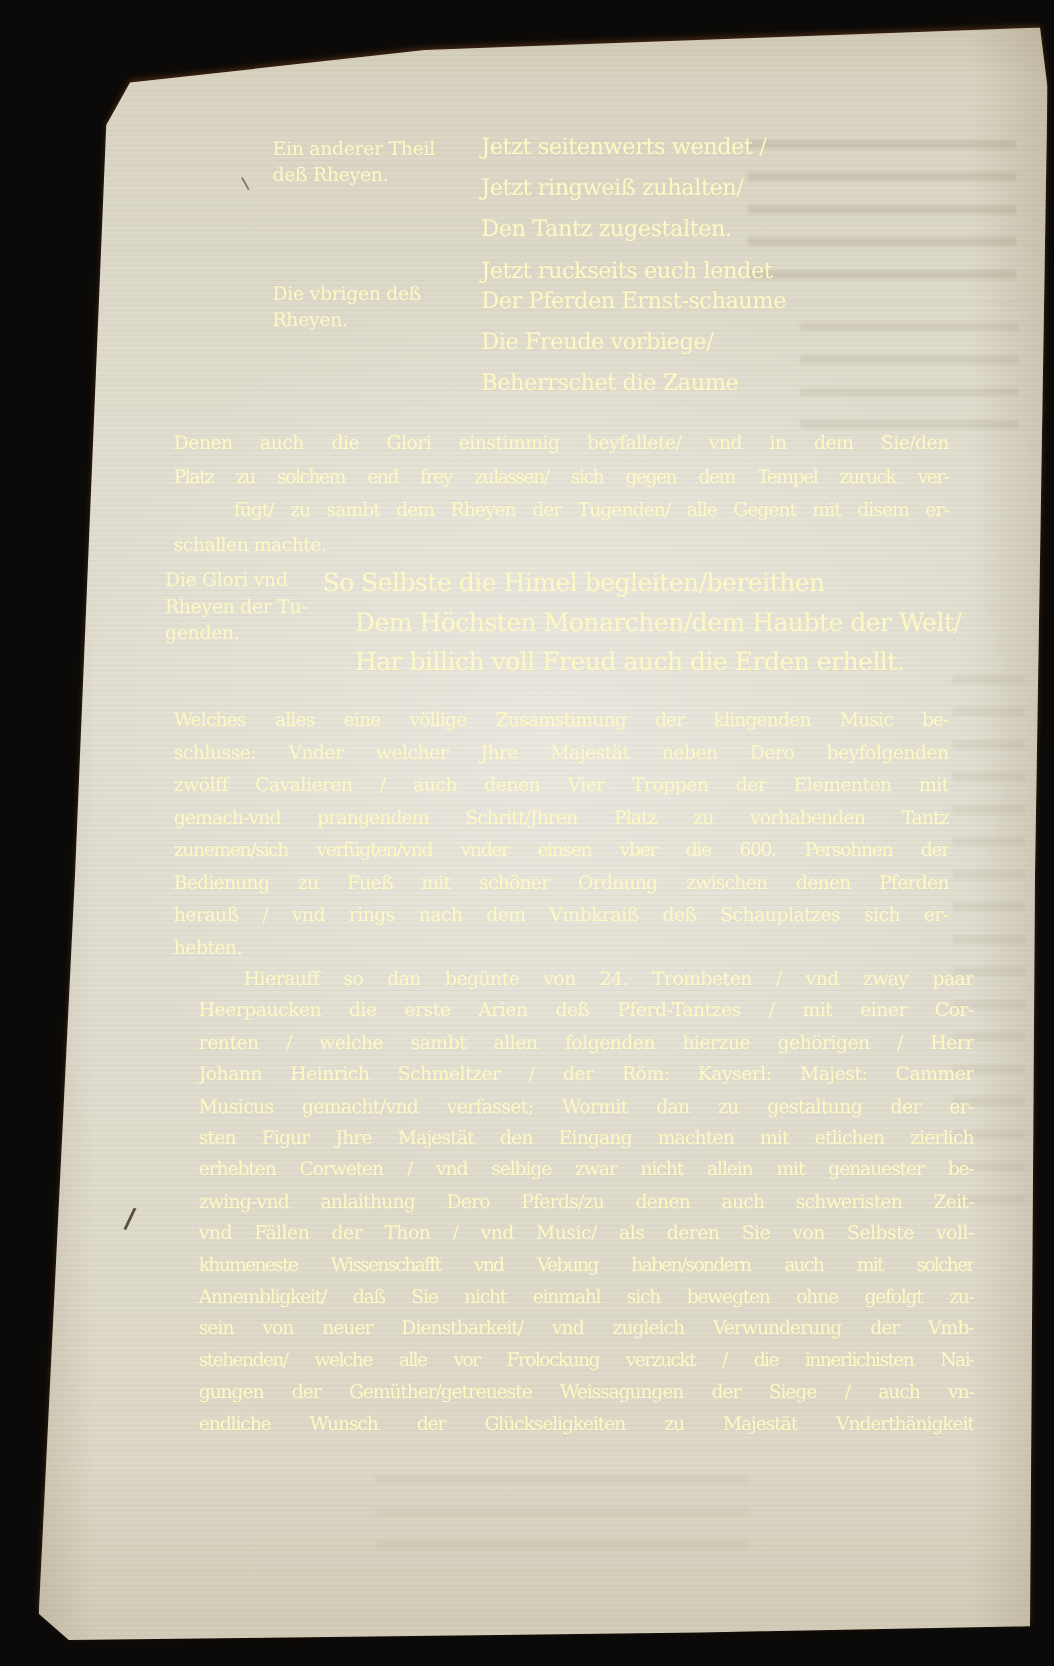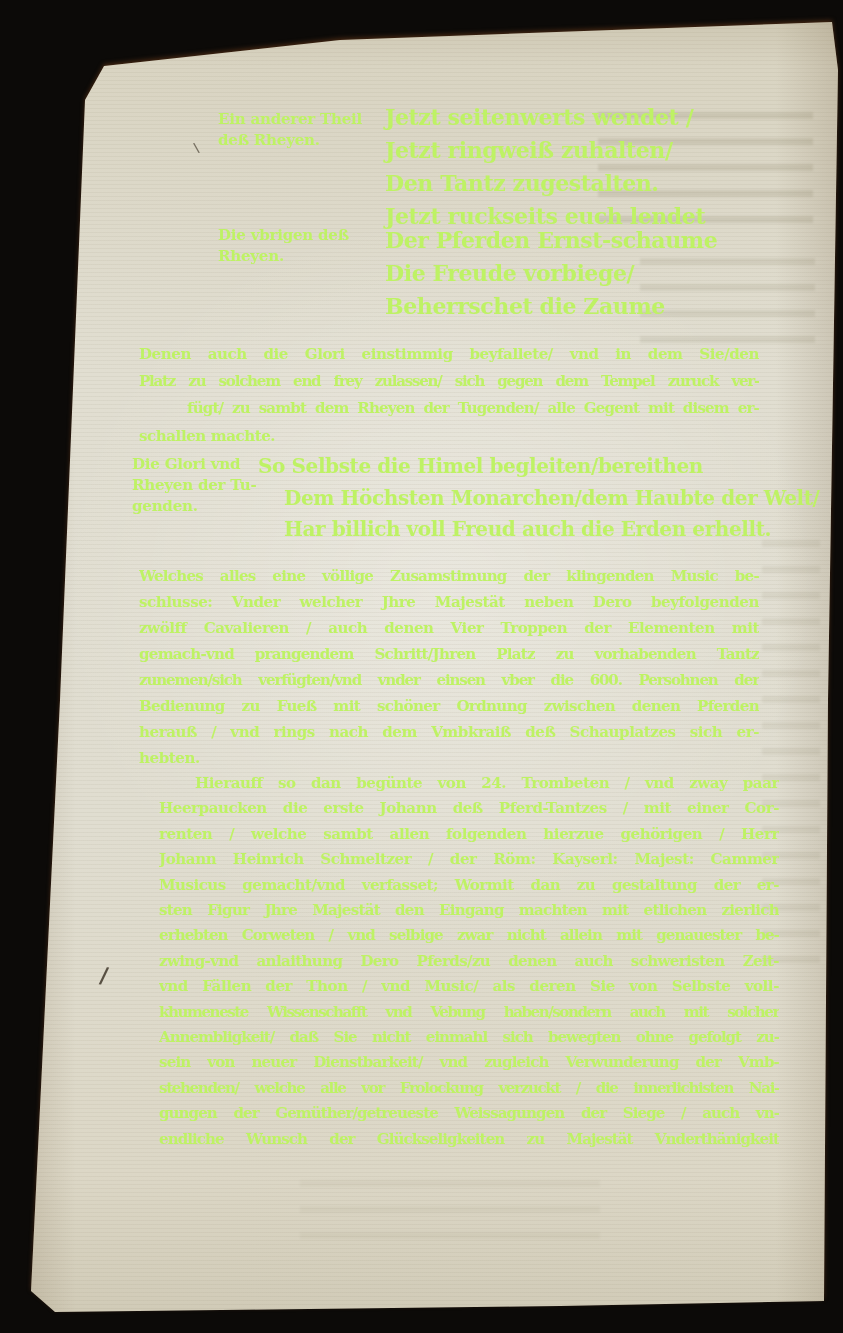--- a/index.html
+++ b/index.html
@@ -21,24 +21,24 @@
   }
   
   .ghost{position:absolute;opacity:.14;filter:blur(1.2px);pointer-events:none;
     background:repeating-linear-gradient(180deg,#6e6748 0 7px, rgba(0,0,0,0) 7px 26px);}
   .g1{left:598px;top:112px;width:215px;height:130px;}
   .g2{left:640px;top:258px;width:175px;height:85px;opacity:.11;}
   .g3{left:762px;top:540px;width:58px;height:430px;opacity:.08;}
   .g4{left:300px;top:1180px;width:300px;height:60px;opacity:.05;}
 
   
-  .ink{color:#bef264;font-weight:bold;}
+  .ink{color:#fef9c3;font-weight:normal;}
   .abs{position:absolute;}
   .margin-note{font-size:15px;line-height:21px;letter-spacing:-.2px;white-space:nowrap;}
-  .verse{font-size:22px;line-height:33px;letter-spacing:-.4px;white-space:nowrap;}
+  .verse{font-size:18px;line-height:33px;letter-spacing:-.4px;white-space:nowrap;}
   .verse.small{font-size:20px;line-height:31.5px;}
   .verse .indent2{margin-left:26px;}
   .para{width:620px;font-size:15px;letter-spacing:-.4px;}
   .p1{line-height:27.2px;}
   .p2{line-height:26px;}
   .p3{line-height:25.4px;margin-left:20px;}
   .jline{text-align:justify;text-align-last:justify;white-space:nowrap;overflow:hidden;}
   .jline.lastline{text-align-last:left;}
   .jline.findent{text-indent:36px;}
   .closing-row{display:flex;justify-content:space-between;white-space:nowrap;}
@@ -106,21 +106,21 @@
   <div class="jline fit">zwölff Cavalieren / auch denen Vier Troppen der Elementen mit</div>
   <div class="jline fit" style="letter-spacing: -0.7px;">gemach-vnd prangendem Schritt/Jhren Platz zu vorhabenden Tantz</div>
   <div class="jline fit" style="letter-spacing: -1.1px;">zunemen/sich verfügten/vnd vnder einsen vber die 600. Persohnen der</div>
   <div class="jline fit" style="letter-spacing: -0.6px;">Bedienung zu Fueß mit schöner Ordnung zwischen denen Pferden</div>
   <div class="jline fit">herauß / vnd rings nach dem Vmbkraiß deß Schauplatzes sich er-</div>
   <div class="jline lastline fit">hebten.</div>
 </div>
 
 <div class="abs ink para p3" style="left:139px;top:771px;">
   <div class="jline findent fit">Hierauff so dan begünte von 24. Trombeten / vnd zway paar</div>
-  <div class="jline fit">Heerpaucken die erste Johann deß Pferd-Tantzes / mit einer Cor-</div>
+  <div class="jline fit">Heerpaucken die erste Arien deß Pferd-Tantzes / mit einer Cor-</div>
   <div class="jline fit">renten / welche sambt allen folgenden hierzue gehörigen / Herr</div>
   <div class="jline fit">Johann Heinrich Schmeltzer / der Röm: Kayserl: Majest: Cammer</div>
   <div class="jline fit" style="letter-spacing: -0.5px;">Musicus gemacht/vnd verfasset; Wormit dan zu gestaltung der er-</div>
   <div class="jline fit" style="letter-spacing: -0.7px;">sten Figur Jhre Majestät den Eingang machten mit etlichen zierlich</div>
   <div class="jline fit" style="letter-spacing: -0.9px;">erhebten Corweten / vnd selbige zwar nicht allein mit genauester be-</div>
   <div class="jline fit" style="letter-spacing: -0.6px;">zwing-vnd anlaithung Dero Pferds/zu denen auch schweristen Zeit-</div>
   <div class="jline fit">vnd Fällen der Thon / vnd Music/ als deren Sie von Selbste voll-</div>
   <div class="jline fit" style="letter-spacing: -1.4px;">khumeneste Wissenschafft vnd Vebung haben/sondern auch mit solcher</div>
   <div class="jline fit" style="letter-spacing: -1px;">Annembligkeit/ daß Sie nicht einmahl sich bewegten ohne gefolgt zu-</div>
   <div class="jline fit" style="letter-spacing: -0.8px;">sein von neuer Dienstbarkeit/ vnd zugleich Verwunderung der Vmb-</div>

